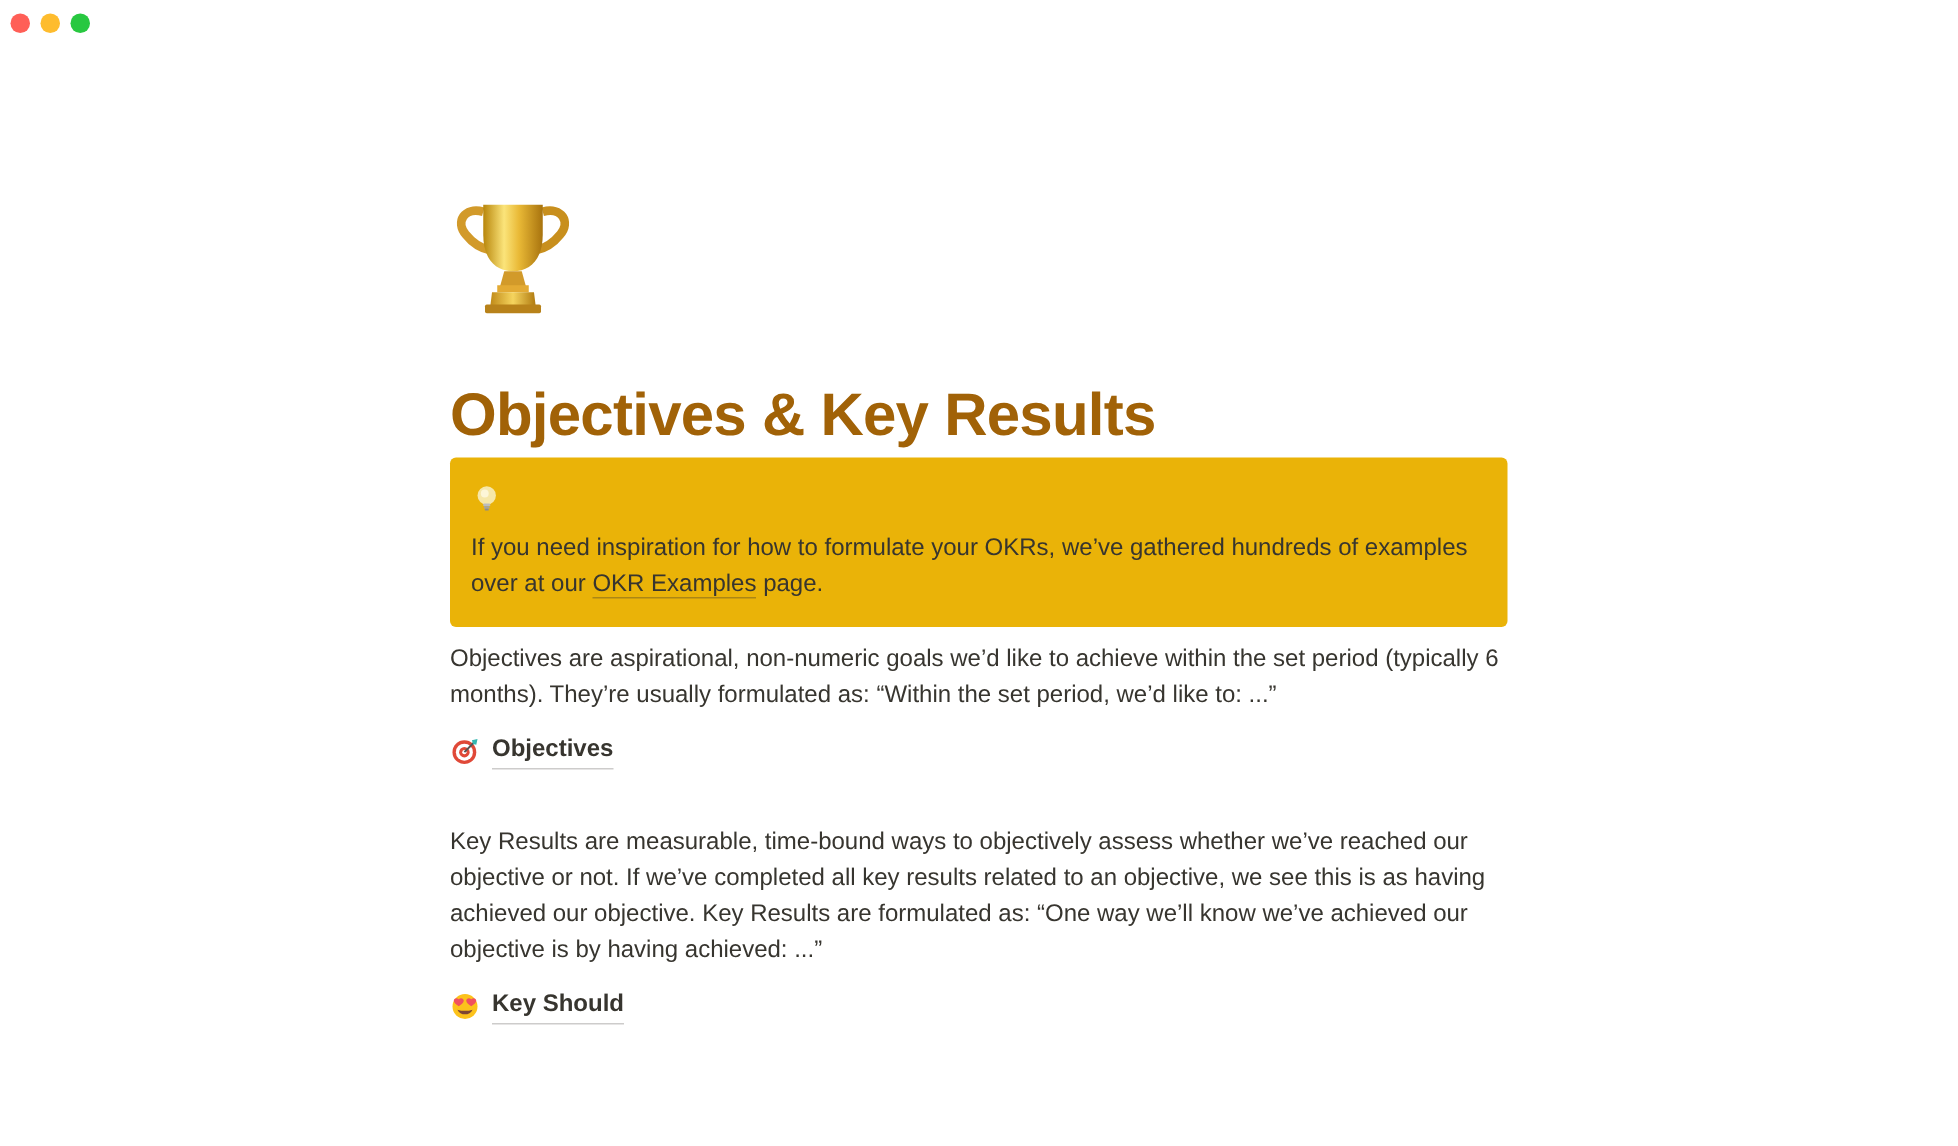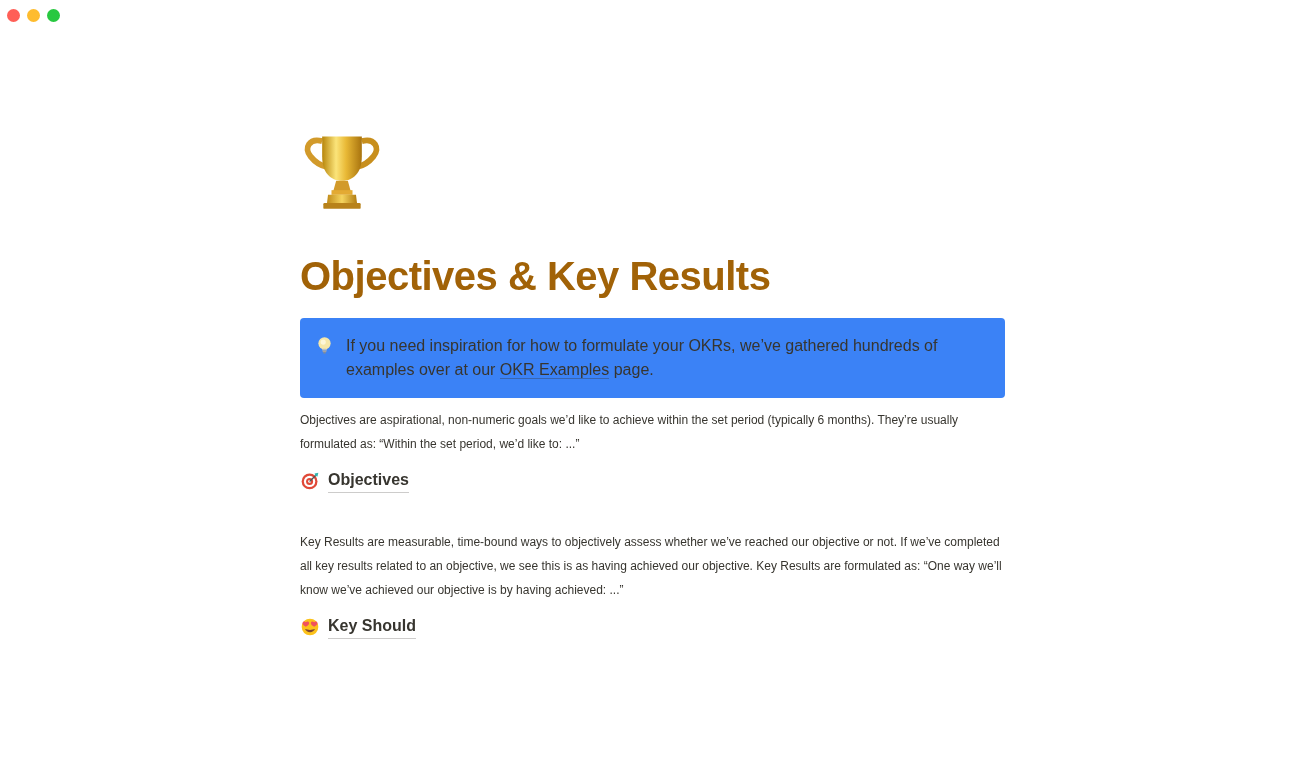--- a/index.html
+++ b/index.html
@@ -31,43 +31,44 @@
   }
   .page-title {
     margin: 38px 0 0 0;
     font-size: 40px;
     line-height: 48px;
     font-weight: 700;
     letter-spacing: -0.5px;
     color: #a16207;
   }
   .callout {
-    margin-top: 18px;
-    background: #3b82f6;
+    margin-top: 4px;
+    background: #eab308;
     border-radius: 4px;
     padding: 16px 16px 16px 14px;
     display: flex;
     align-items: flex-start;
     gap: 11px;
+    flex-direction: column;
   }
   .callout-icon { flex: 0 0 auto; margin-top: 1px; line-height: 0; }
   .callout-text {
     margin: 0;
     font-size: 16px;
     line-height: 24px;
   }
   .inline-link {
     color: #37352f;
     text-decoration: none;
     border-bottom: 1px solid rgba(55,53,47,0.35);
     cursor: pointer;
   }
   .para {
     margin: 10px 0 0 0;
-    font-size: 12px;
+    font-size: 16px;
     line-height: 24px;
   }
   .page-link {
     margin-top: 12px;
     display: flex;
     align-items: center;
     gap: 8px;
     height: 26px;
     cursor: pointer;
     width: fit-content;

